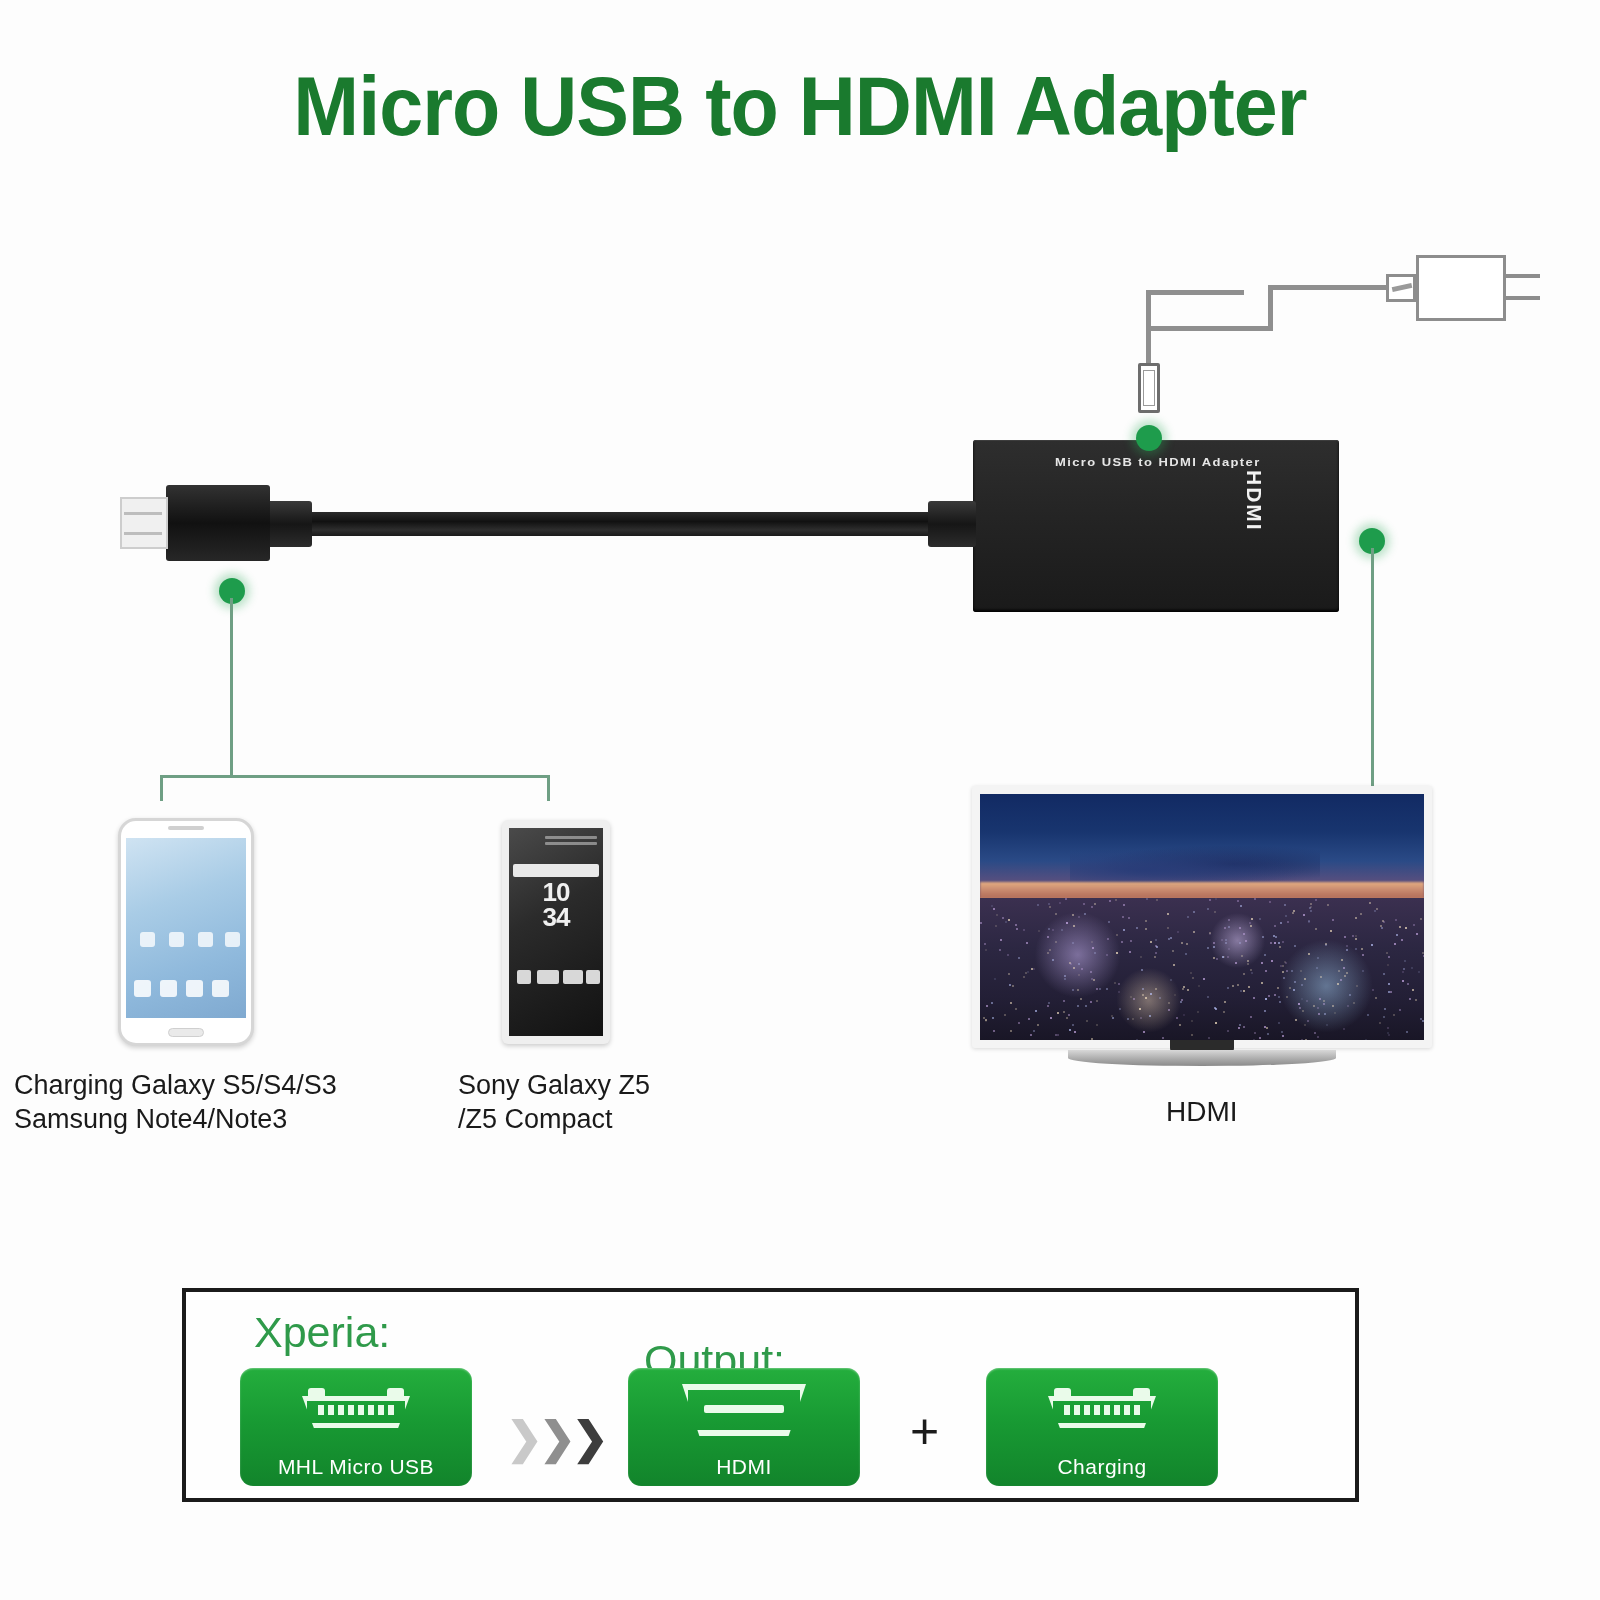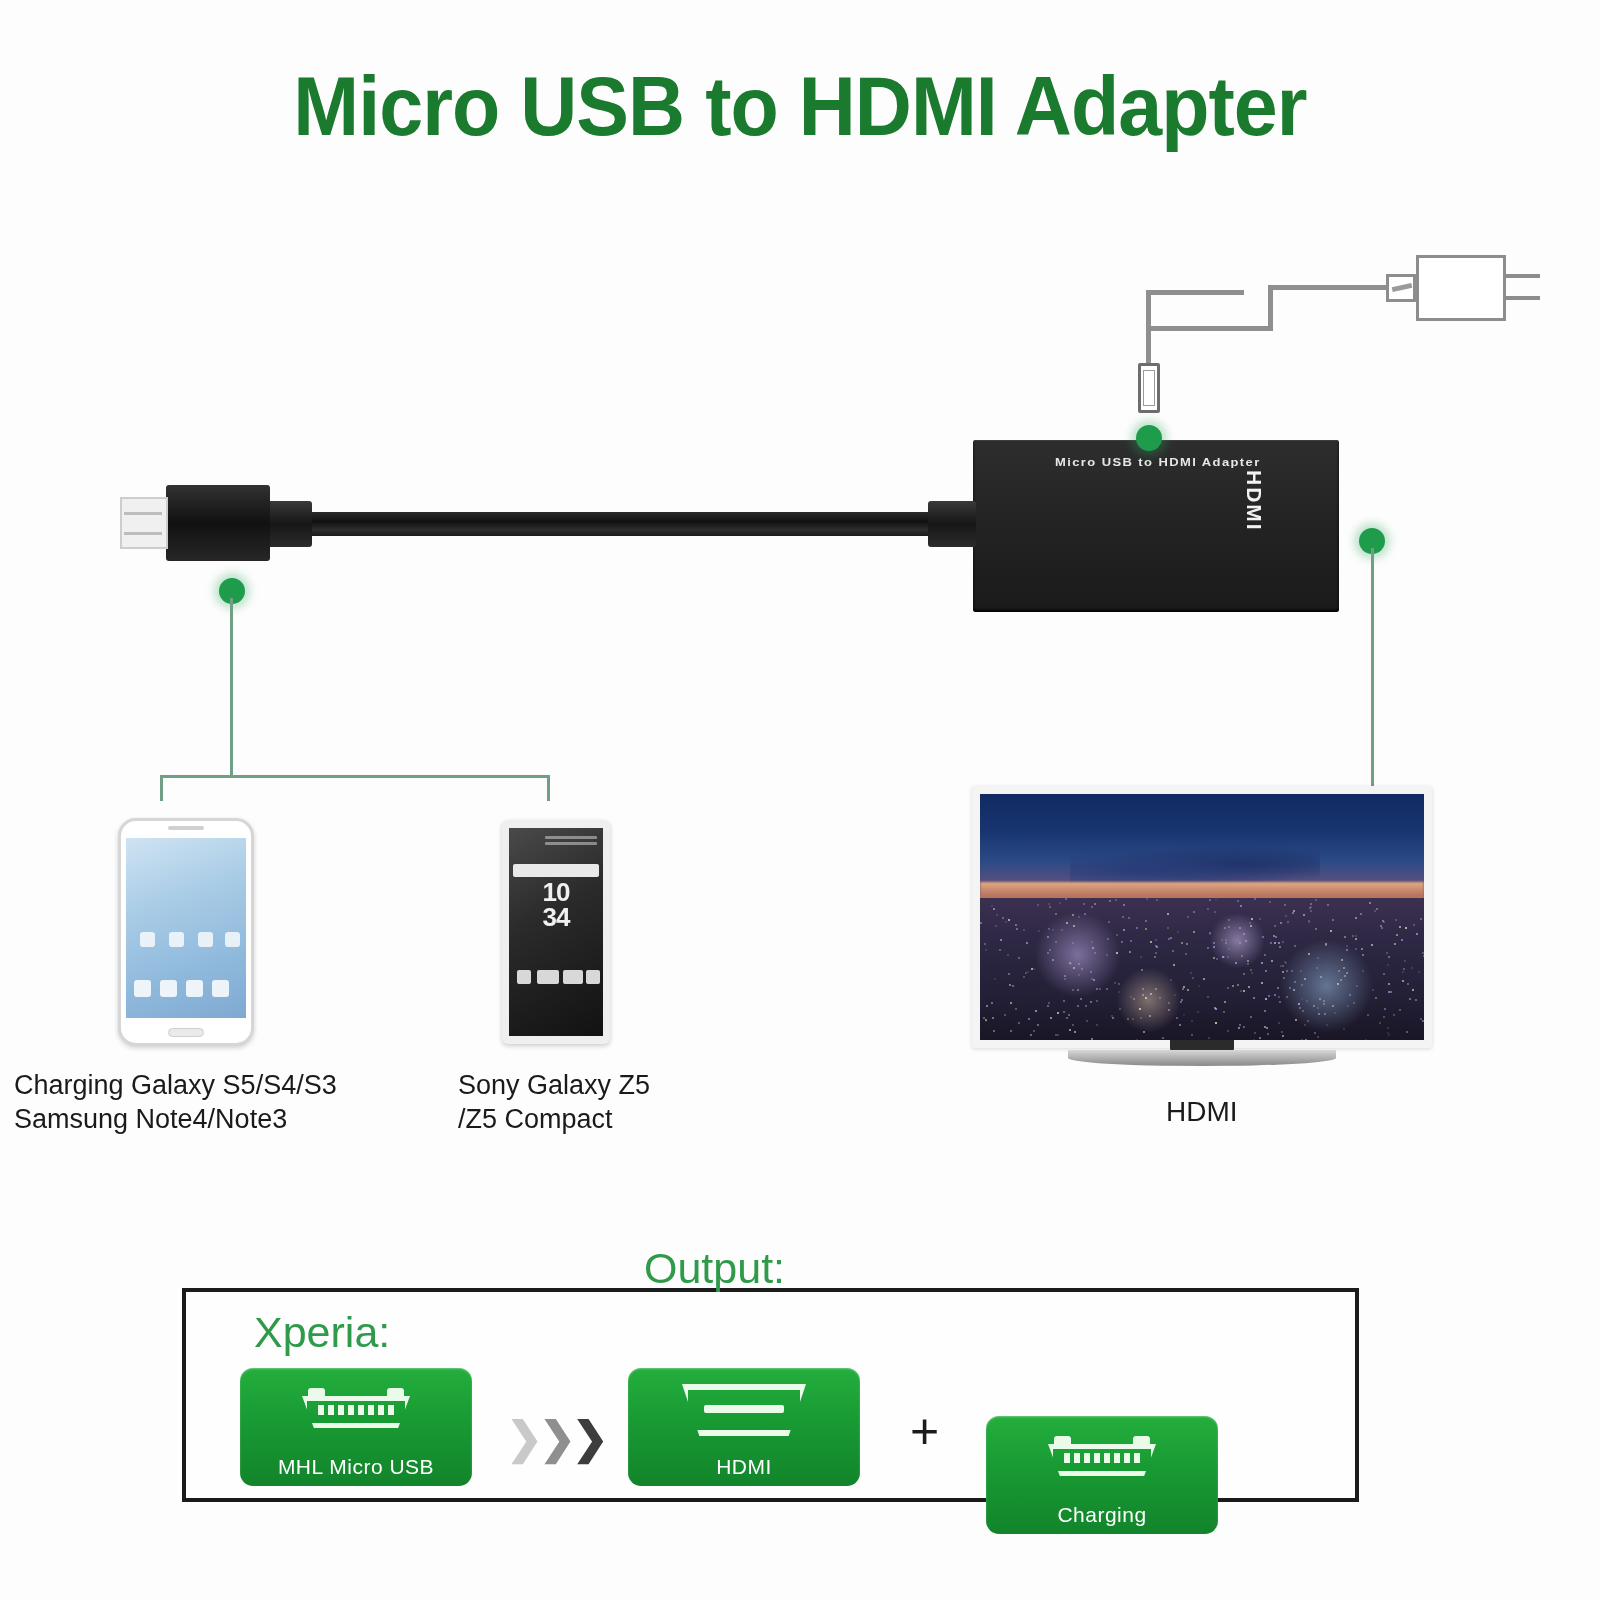--- a/index.html
+++ b/index.html
@@ -438,34 +438,34 @@
     box-sizing: border-box;
   }
   .legend-head {
     position: absolute;
     font-family: "Liberation Sans", sans-serif;
     font-size: 43px;
     color: #2f9a4a;
     letter-spacing: 0px;
   }
   #head-input  { left: 254px; top: 1308px; }
-  #head-output { left: 644px; top: 1244px; }
+  #head-output { left: 644px; top: 1336px; }
 
   .tile {
     position: absolute;
     top: 1368px;
     width: 232px;
     height: 118px;
     border-radius: 13px;
     background: linear-gradient(180deg, #24ae3d 0%, #189a33 45%, #12842b 100%);
     box-shadow: inset 0 1px 2px rgba(255,255,255,0.35);
   }
   #tile-usb      { left: 240px; }
   #tile-hdmi     { left: 628px; }
-  #tile-charging { left: 986px; margin-top: 48px; }
+  #tile-charging { left: 986px; }
 
   .tile-label {
     position: absolute;
     bottom: 7px;
     left: 0;
     width: 100%;
     text-align: center;
     color: #ffffff;
     font-size: 21px;
     font-family: "Liberation Sans", sans-serif;

